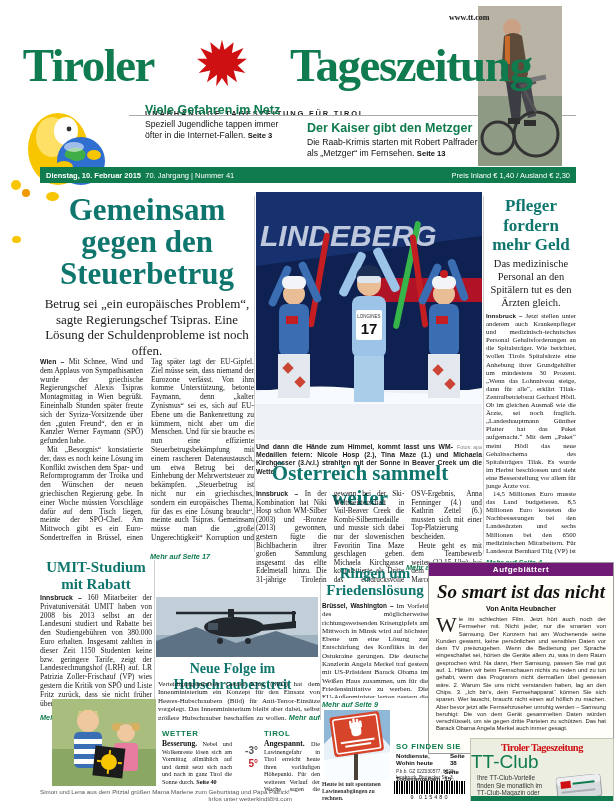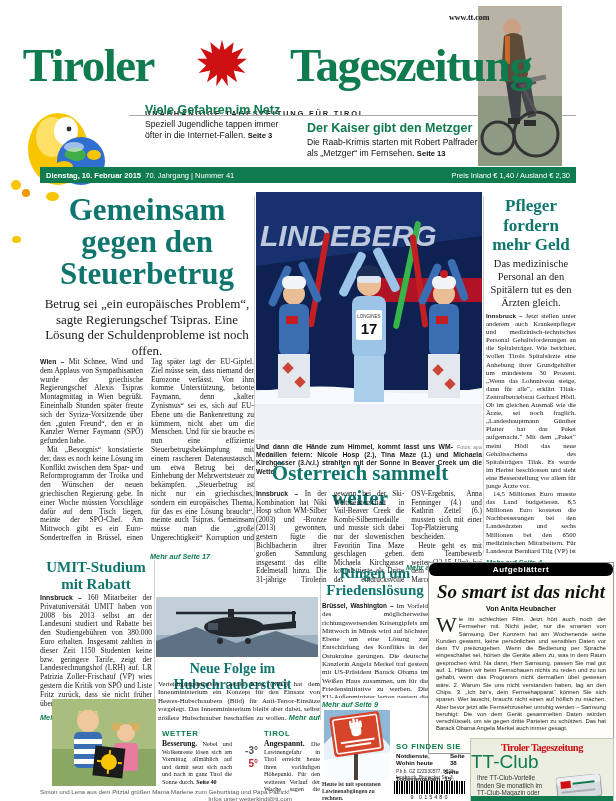--- a/index.html
+++ b/index.html
@@ -41,22 +41,22 @@
              font-family:"Liberation Sans",sans-serif;text-align:justify;}
   .credit{font-weight:normal;color:#888;font-size:5.3px;float:right;margin-left:4px;}
 
   .sec-h{font-size:7.8px;font-weight:bold;color:#0f7b4e;letter-spacing:0.6px;
          font-family:"Liberation Sans",sans-serif;}
   .small-body{font-size:6.2px;line-height:7.5px;text-align:justify;color:#141414;}
   .small-body b{font-size:7.6px;}
 
   
   .aufg{border:1px solid #9c9c9c;background:#fffef8;}
-  .aufg-bar{background:#000000;color:#fff;font-size:8px;font-weight:bold;text-align:center;
-            height:13px;line-height:13px;font-family:"Liberation Sans",sans-serif;letter-spacing:0.5px;border-radius:6px;}
+  .aufg-bar{background:#701a75;color:#fff;font-size:8px;font-weight:bold;text-align:center;
+            height:13px;line-height:13px;font-family:"Liberation Sans",sans-serif;letter-spacing:0.5px;}
   .aufg-title{font-style:italic;font-weight:bold;font-size:19px;text-align:center;margin:5px 0 2px 0;}
   .aufg-by{font-size:7px;font-weight:bold;text-align:center;font-family:"Liberation Sans",sans-serif;margin-bottom:4px;}
   .aufg-body{font-size:5.9px;line-height:7.3px;text-align:justify;color:#222;
              font-family:"Liberation Sans",sans-serif;padding:0 7px;}
   .dropcap{float:left;font-size:22px;line-height:18px;padding-right:2px;
            font-family:"Liberation Serif",serif;font-weight:normal;}
 
   
   .toc-row{display:flex;align-items:flex-end;font-size:6.2px;font-weight:bold;
            font-family:"Liberation Sans",sans-serif;margin-bottom:2px;}

